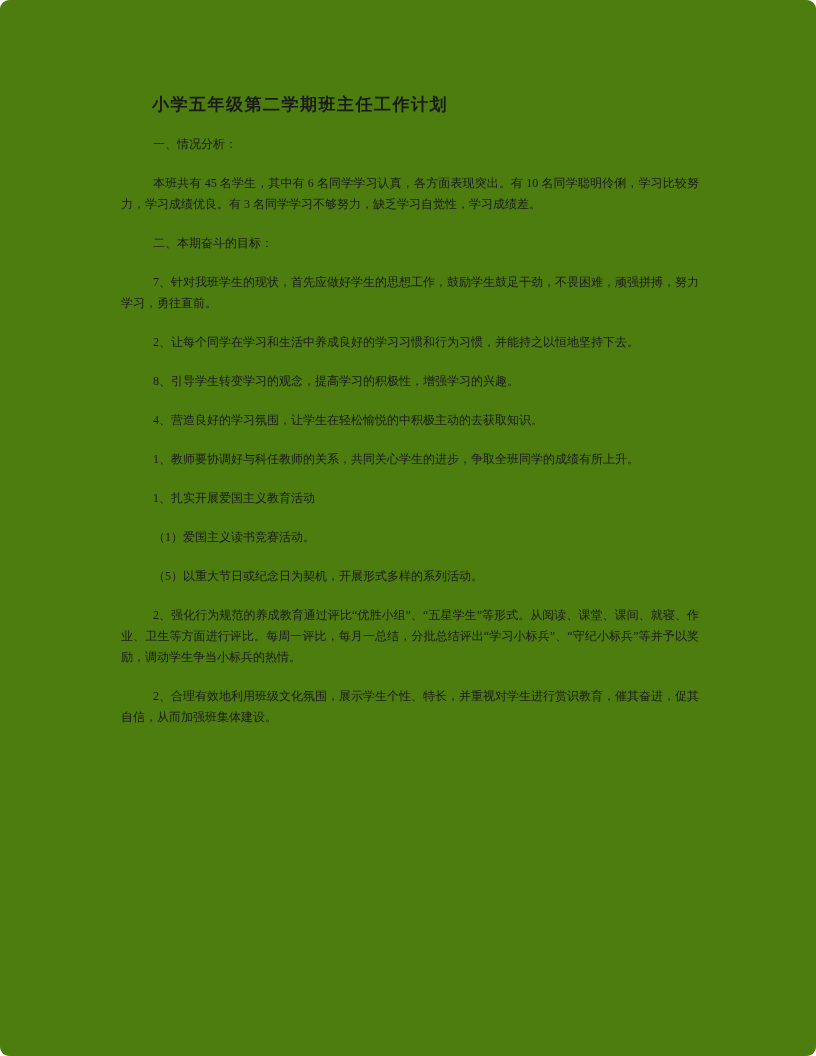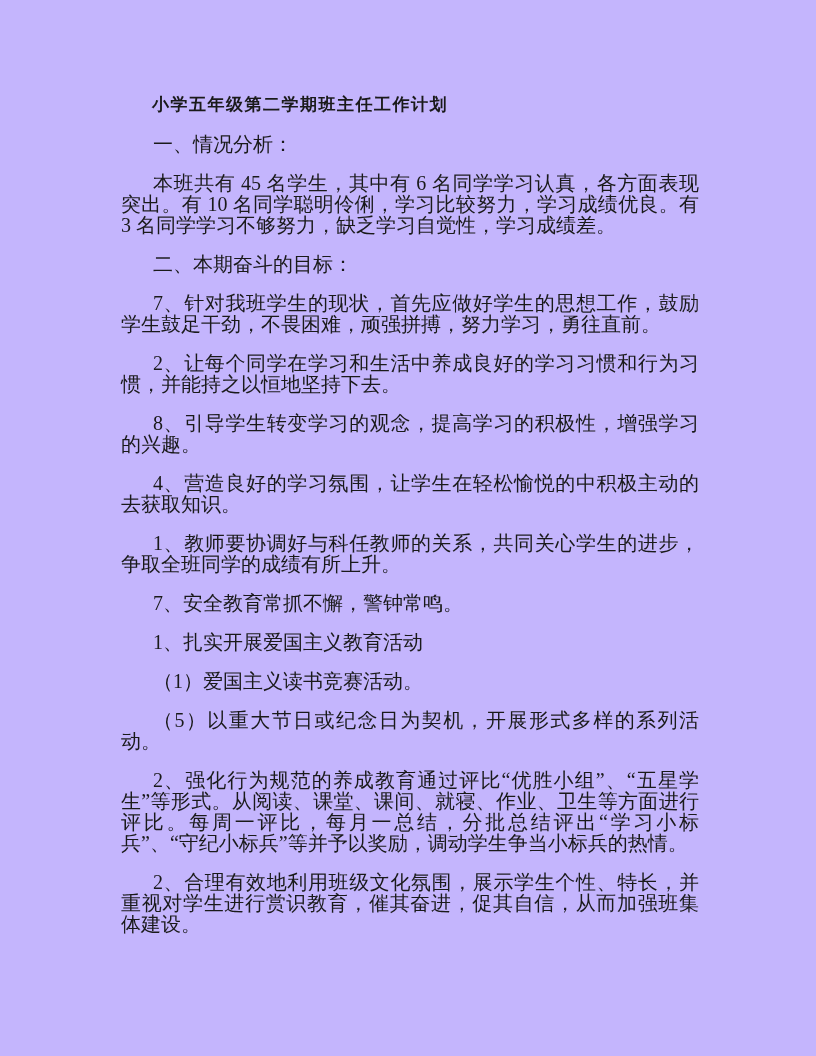--- a/index.html
+++ b/index.html
@@ -13,39 +13,40 @@
     position: relative;
     font-family: "Liberation Serif", "DejaVu Serif", serif;
     color: #1a1a1a;
   }
   .page {
     position: absolute;
     left: 0;
     top: 0;
     width: 816px;
     height: 1056px;
-    background: #c4b5fd;
+    background: #4d7c0f;
     overflow: hidden;
+    border-radius: 9px;
   }
   .content {
     position: absolute;
     left: 121px;
     top: 94px;
     width: 578px;
   }
   .title {
     font-size: 17px;
     font-weight: 700;
     line-height: 21px;
     letter-spacing: 1.5px;
     text-indent: 31px;
     margin: 0 0 19px 0;
   }
   .para {
-    font-size: 20px;
+    font-size: 12px;
     font-weight: 400;
     line-height: 21px;
     text-indent: 32px;
     text-align: justify;
     margin: 0 0 18px 0;
     word-break: break-all;
   }
 </style>
 </head>
 <body>
@@ -54,20 +55,19 @@
   <div class="content">
     <h1 class="title">小学五年级第二学期班主任工作计划</h1>
     <p class="para">一、情况分析：</p>
     <p class="para">本班共有 45 名学生，其中有 6 名同学学习认真，各方面表现突出。有 10 名同学聪明伶俐，学习比较努力，学习成绩优良。有 3 名同学学习不够努力，缺乏学习自觉性，学习成绩差。</p>
     <p class="para">二、本期奋斗的目标：</p>
     <p class="para">7、针对我班学生的现状，首先应做好学生的思想工作，鼓励学生鼓足干劲，不畏困难，顽强拼搏，努力学习，勇往直前。</p>
     <p class="para">2、让每个同学在学习和生活中养成良好的学习习惯和行为习惯，并能持之以恒地坚持下去。</p>
     <p class="para">8、引导学生转变学习的观念，提高学习的积极性，增强学习的兴趣。</p>
     <p class="para">4、营造良好的学习氛围，让学生在轻松愉悦的中积极主动的去获取知识。</p>
     <p class="para">1、教师要协调好与科任教师的关系，共同关心学生的进步，争取全班同学的成绩有所上升。</p>
-    <p class="para">7、安全教育常抓不懈，警钟常鸣。</p>
     <p class="para">1、扎实开展爱国主义教育活动</p>
     <p class="para">（1）爱国主义读书竞赛活动。</p>
     <p class="para">（5）以重大节日或纪念日为契机，开展形式多样的系列活动。</p>
     <p class="para">2、强化行为规范的养成教育通过评比“优胜小组”、“五星学生”等形式。从阅读、课堂、课间、就寝、作业、卫生等方面进行评比。每周一评比，每月一总结，分批总结评出“学习小标兵”、“守纪小标兵”等并予以奖励，调动学生争当小标兵的热情。</p>
     <p class="para">2、合理有效地利用班级文化氛围，展示学生个性、特长，并重视对学生进行赏识教育，催其奋进，促其自信，从而加强班集体建设。</p>
   </div>
 </div>
 
 </body></html>

